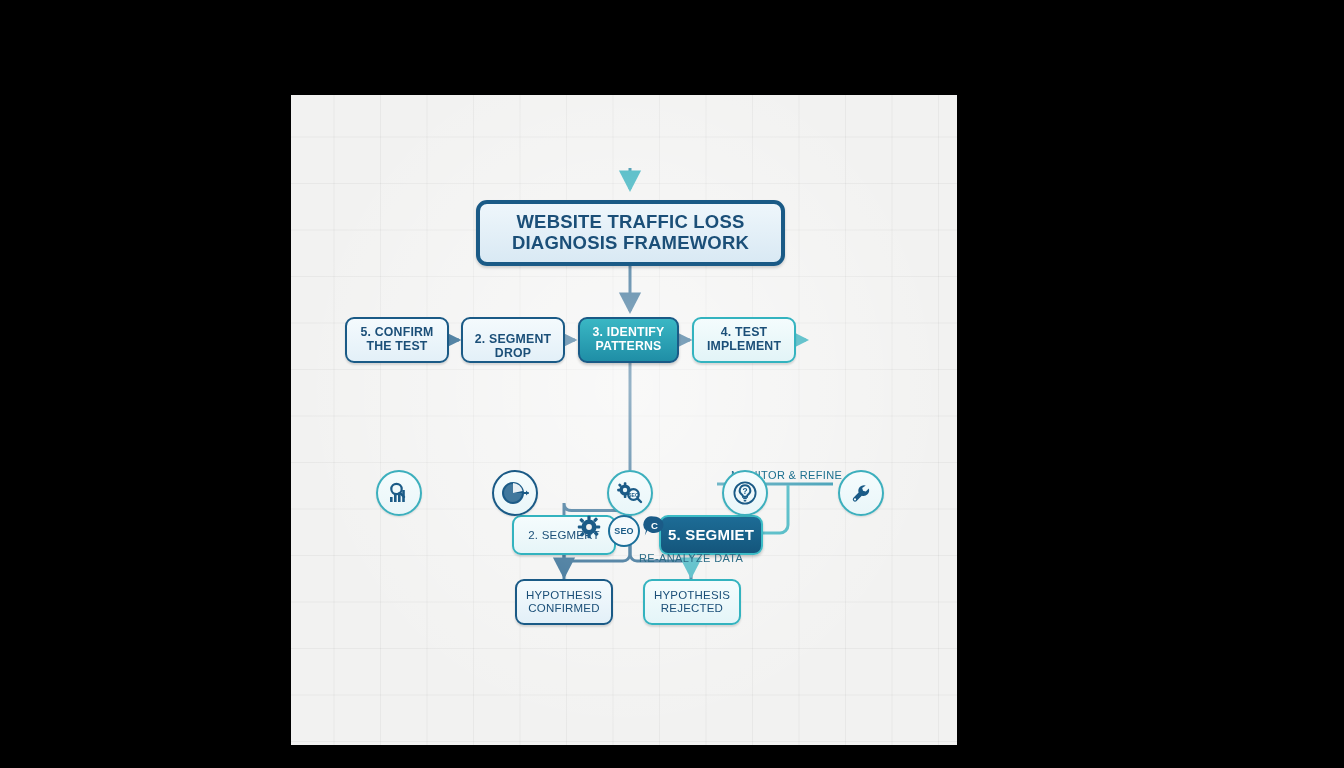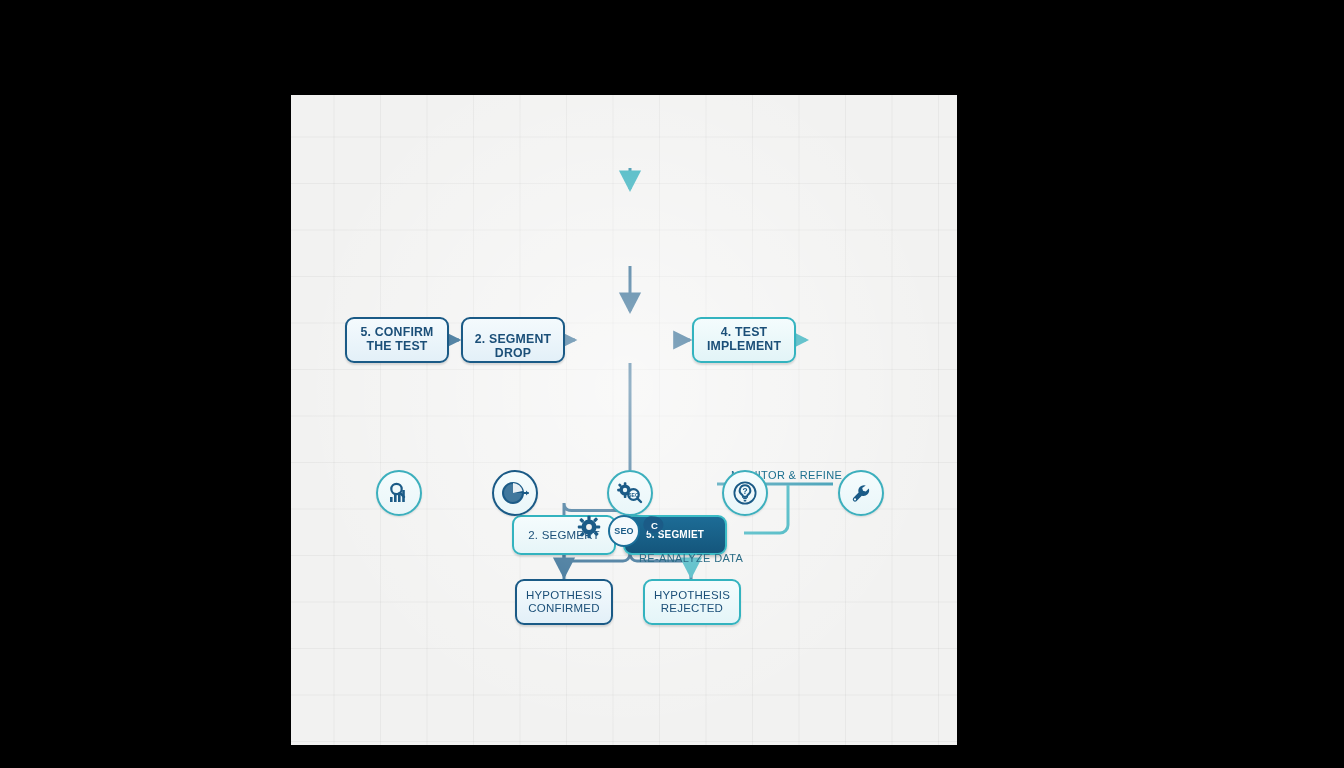--- a/index.html
+++ b/index.html
@@ -103,26 +103,26 @@
   
   .lower { font-size: 11.5px; font-weight: normal; }
   .n-seg2 {
     left: 221px; top: 420px; width: 104px; height: 40px;
     border: 2.5px solid #33b3bf;
     background: linear-gradient(180deg,#f5fcfd 0%, #e6f5f8 100%);
     color: #1b4f78;
     box-shadow: 0 2px 2px rgba(0,0,0,0.13);
   }
   .n-seg5 {
-    left: 332px; top: 420px; width: 104px; height: 40px;
+    left: 368px; top: 420px; width: 104px; height: 40px;
     border: 2.5px solid #3cbcc6;
     background: linear-gradient(180deg,#1d6c96 0%, #14567c 100%);
     color: #ffffff;
     font-weight: bold;
-    font-size: 10px;
+    font-size: 15px;
     box-shadow: 0 2px 3px rgba(0,0,0,0.2);
   }
   .n-conf {
     left: 224px; top: 484px; width: 98px; height: 46px;
     border: 2.5px solid #1a5a86;
     background: linear-gradient(180deg,#f4fafd 0%, #e3f0f8 100%);
     color: #1b4f78;
     box-shadow: 0 2px 2px rgba(0,0,0,0.13);
   }
   .n-rej {
@@ -255,31 +255,43 @@
 
       <g>
         <line x1="273" y1="460" x2="273" y2="481" stroke="#1a5a86" stroke-width="3" marker-end="url(#ar-navy)"></line>
       </g>
 
       <g>
         <line x1="400" y1="460" x2="400" y2="481" stroke="#35b0bd" stroke-width="3" marker-end="url(#ar-teal)"></line>
       </g>
     </svg>
 
+    <div class="node title-node">
+      <span class="lbl">
+        <span>WEBSITE TRAFFIC LOSS</span><br>
+        <span>DIAGNOSIS FRAMEWORK</span>
+      </span>
+    </div>
 
     <div class="node step light-navy s1">
       <span class="lbl">
         <span>5. CONFIRM</span><br>
         <span>THE TEST</span>
       </span>
     </div>
     <div class="node step light-navy s2">
       <span class="lbl">
         <span>2. SEGMENT</span><br>
         <span>DROP</span>
+      </span>
+    </div>
+    <div class="node step solid-teal s3">
+      <span class="lbl">
+        <span>3. IDENTIFY</span><br>
+        <span>PATTERNS</span>
       </span>
     </div>
     <div class="node step light-teal s4">
       <span class="lbl">
         <span>4. TEST</span><br>
         <span>IMPLEMENT</span>
       </span>
     </div>
 
     <div class="icon-circle ic1">

